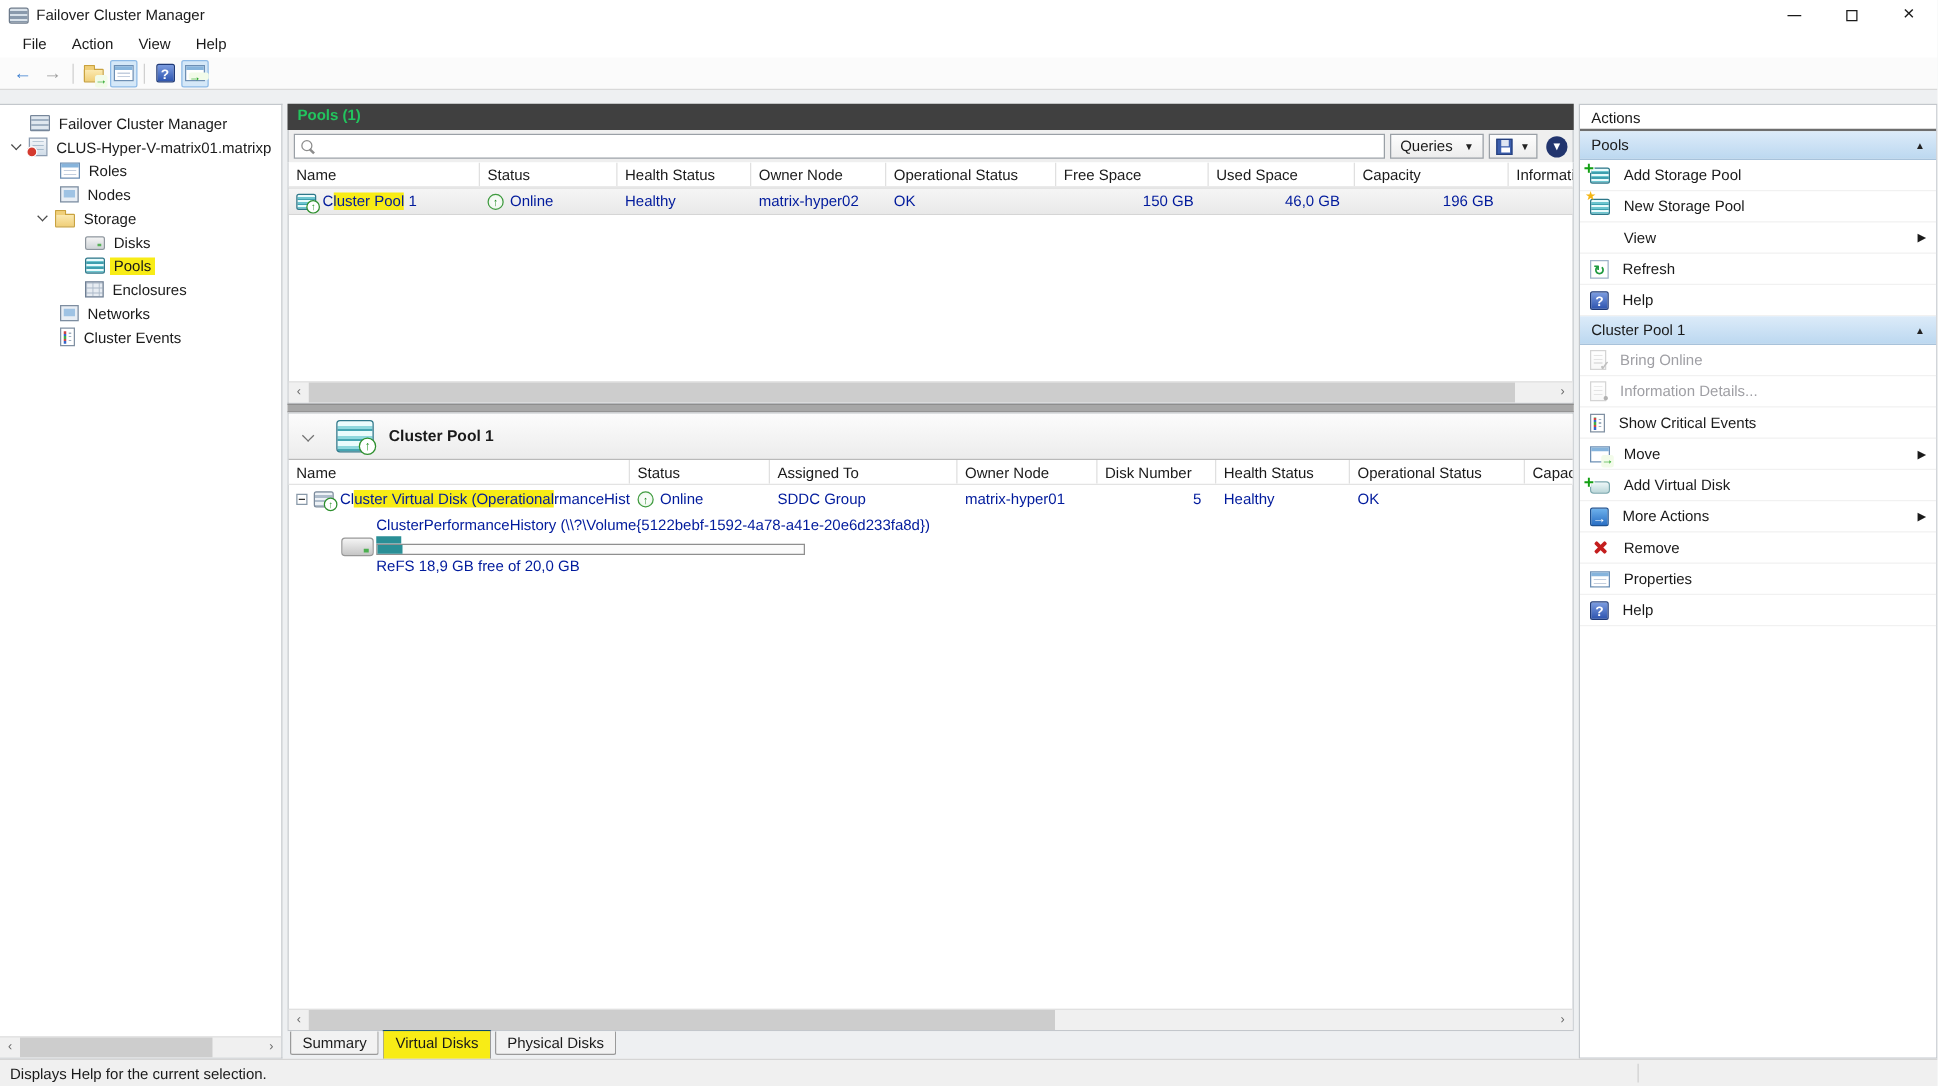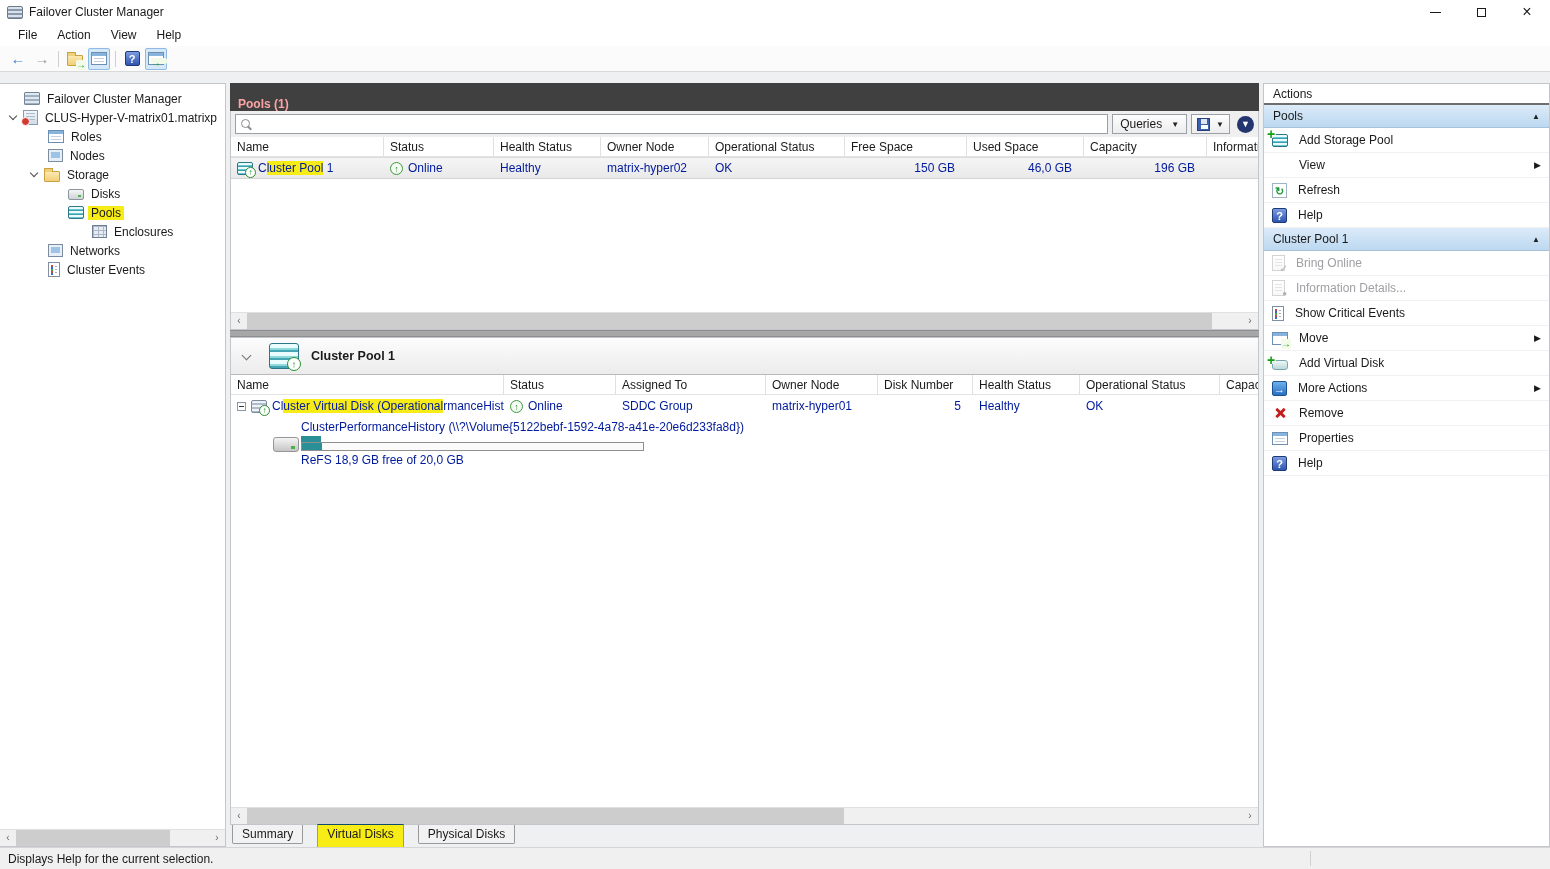--- a/index.html
+++ b/index.html
@@ -86,21 +86,21 @@
   .b-star::after{content:"★";position:absolute;left:-5px;top:-7px;color:#f4b513;font:10px/10px "Liberation Sans",sans-serif}
   .b-check::after{content:"✓";position:absolute;right:-4px;bottom:-4px;color:#1c941c;font:bold 10px/10px "Liberation Sans",sans-serif}
   .b-down::after{content:"↓";position:absolute;right:-4px;bottom:-4px;color:#cc2222;font:bold 10px/10px "Liberation Sans",sans-serif}
   .b-info::after{content:"●";position:absolute;right:-3px;bottom:-3px;color:#cc3333;font:8px/8px "Liberation Sans",sans-serif}
   .b-arrow::after{content:"→";position:absolute;right:-4px;bottom:-5px;color:#18a018;font:bold 10px/10px "Liberation Sans",sans-serif;background:#f2fbe9;border-radius:2px}
   .badge-up{position:absolute;right:-4px;bottom:-4px;width:11px;height:11px;border-radius:50%;
     background:#fff;border:1px solid #2d8f2d;color:#1e8f1e;font:bold 8px/10px "Liberation Sans",sans-serif;text-align:center}
   .badge-up-lg{width:14px;height:14px;font:bold 10px/13px "Liberation Sans",sans-serif;right:-3px;bottom:-3px}
 
   .center{flex:1;margin:0 4px;display:flex;flex-direction:column;min-width:0}
-  .pools-header{height:21px;background:var(--hdrdark);color:#fca5a5;font-weight:bold;padding:14px 8px}
+  .pools-header{height:21px;background:var(--hdrdark);color:#22c55e;font-weight:bold;padding:2px 8px}
   .search-row{height:26px;background:#efefef;display:flex;align-items:center;padding:2px 4px;gap:4px;
     border-left:1px solid #c3c7cc;border-right:1px solid #c3c7cc}
   .search-box{flex:1;height:20px;border:1px solid #9aa0a6;background:#fff;display:flex;align-items:center;padding:0 4px}
   .search-box input{flex:1;border:none;outline:none;font:italic 12px "Liberation Sans",sans-serif;color:#555;background:transparent}
   .search-box input::placeholder{color:#7a7a7a;font-style:italic}
   .queries-btn{height:20px;border:1px solid #9aa0a6;background:linear-gradient(#fdfdfd,#ededed);
     display:flex;align-items:center;padding:0 7px;gap:9px}
   .dd-arrow{font-size:8px;color:#222}
   .save-btn{height:20px;border:1px solid #9aa0a6;background:linear-gradient(#fdfdfd,#ededed);
     display:flex;align-items:center;padding:0 5px;gap:6px}
@@ -131,21 +131,21 @@
   .vol-wrap{position:relative;padding:3px 0 8px 70px;color:var(--link);flex:none}
   .vol-disk{position:absolute;left:42px;top:20px;width:26px;height:15px;
     background:linear-gradient(#f4f4f4,#c6c6c6);border:1px solid #979797;border-radius:3px}
   .vol-disk::after{content:"";position:absolute;right:3px;bottom:2px;width:4px;height:3px;background:#4caf50}
   .vol-name{white-space:nowrap}
   .vol-mini{width:20px;height:6px;background:#2a8f96;margin-top:2px}
   .vol-bar{width:343px;height:9px;border:1px solid #8f8f8f;background:#fbfbfb;position:relative}
   .vol-fill{position:absolute;left:0;top:0;bottom:0;width:6%;background:#2a8f96}
   .vol-info{margin-top:2px}
 
-  .tabs-row{height:22px;display:flex;align-items:flex-start;background:#eef0f2;padding-left:2px;gap:14px}
+  .tabs-row{height:22px;display:flex;align-items:flex-start;background:#eef0f2;padding-left:2px;gap:3px}
   .tab{height:19px;padding:2px 9px;background:#f2f2f2;border:1px solid #9a9a9a;border-top:none;
     border-radius:0 0 2px 2px;white-space:nowrap}
   .tab.active{background:var(--highlight);height:27px;border-top:1px solid #0c4a6e;margin-top:-1px}
 
   .actions{width:287px;background:#fff;border:1px solid #c3c7cc;display:flex;flex-direction:column;overflow:hidden}
   .actions-title{height:21px;font-weight:normal;padding:3px 9px;border-bottom:2px solid #6e6e6e;flex:none}
   .asec-hdr{height:23px;background:linear-gradient(var(--sectop),var(--secbot));display:flex;align-items:center;
     padding:0 9px;border-bottom:1px solid #a8c2da;flex:none}
   .collapse{margin-left:auto;font-size:8px;color:#222}
   .arow{height:25px;display:flex;align-items:center;padding:0 8px;gap:11px;border-bottom:1px solid #f1f1f1;flex:none}
@@ -238,21 +238,21 @@
         <span class="lbl">Storage</span>
       </div>
       <div class="titem" style="padding-left:68px">
         <span class="ic ic-diskdrive"></span>
         <span class="lbl">Disks</span>
       </div>
       <div class="titem" style="padding-left:68px">
         <span class="ic ic-pool-sm"></span>
         <span class="lbl hl">Pools</span>
       </div>
-      <div class="titem" style="padding-left:92px">
+      <div class="titem" style="padding-left:68px">
         <span class="ic ic-enclosures"></span>
         <span class="lbl">Enclosures</span>
       </div>
       <div class="titem" style="padding-left:48px">
         <span class="ic ic-nodes"></span>
         <span class="lbl">Networks</span>
       </div>
       <div class="titem" style="padding-left:48px">
         <span class="ic ic-events"></span>
         <span class="lbl">Cluster Events</span>
@@ -420,20 +420,24 @@
 
     <div class="asec-hdr">
       <span>Pools</span>
       <span class="collapse">▲</span>
     </div>
     <div class="arow">
       <span class="ic ic-pool-sm b-plus"></span>
       <span class="albl">Add Storage Pool</span>
     </div>
     <div class="arow">
+      <span class="ic ic-pool-sm b-star"></span>
+      <span class="albl">New Storage Pool</span>
+    </div>
+    <div class="arow">
       <span class="noicon"></span>
       <span class="albl">View</span>
       <span class="sub-arrow">▶</span>
     </div>
     <div class="arow">
       <span class="ic ic-refresh"></span>
       <span class="albl">Refresh</span>
     </div>
     <div class="arow">
       <span class="ic ic-help"></span>

